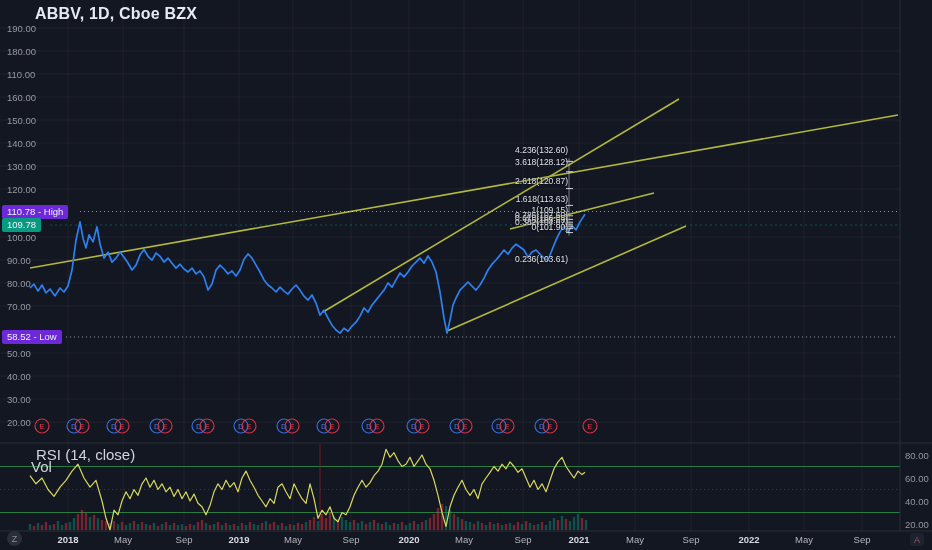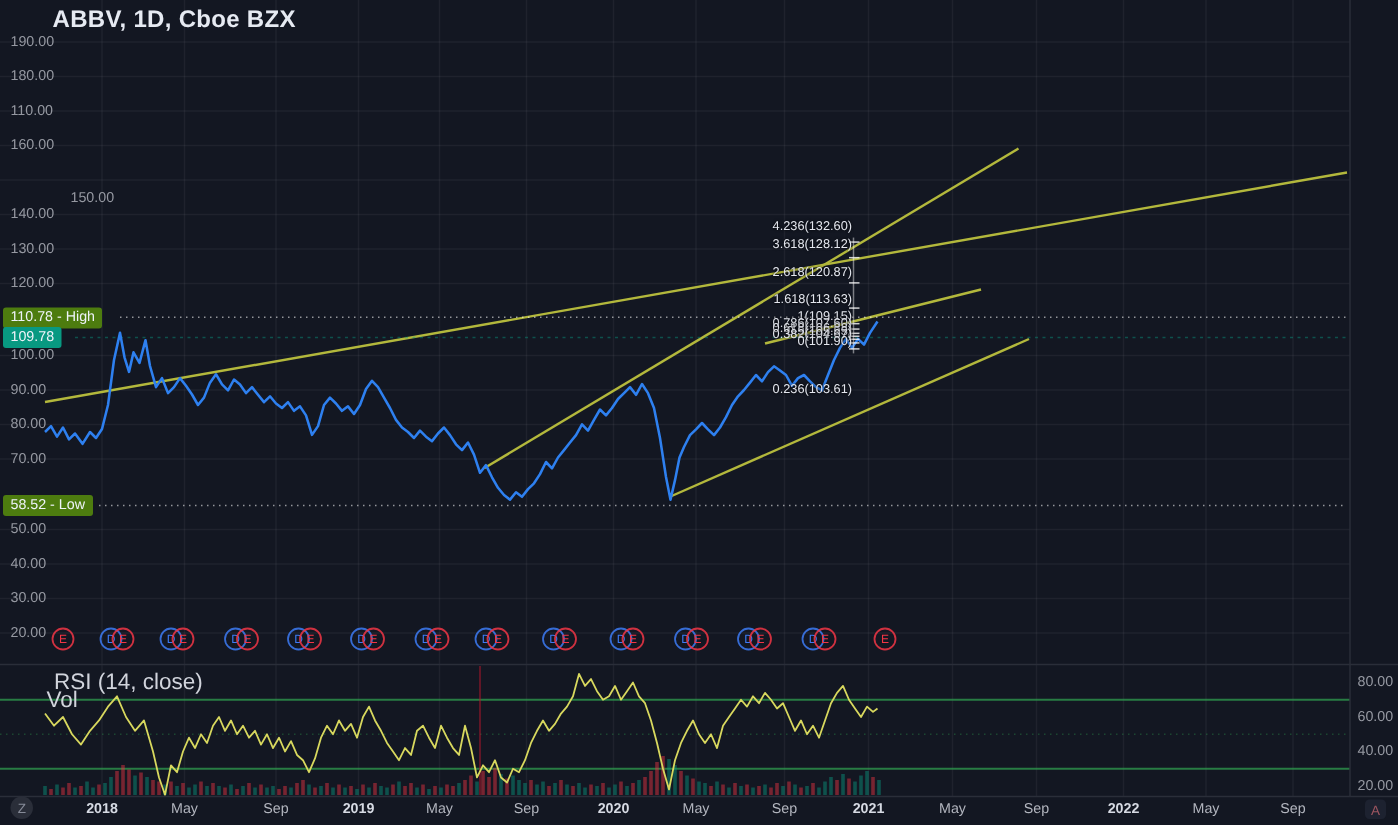--- a/index.html
+++ b/index.html
@@ -9,21 +9,21 @@
   .abs{position:absolute;}
   #symbol-title{left:35px;top:5px;font-size:16px;font-weight:700;color:#e6eaf2;letter-spacing:.2px;}
   .pricelab{position:absolute;left:7px;font-size:9.5px;color:#9598a1;transform:translateY(-50%);}
   .rsilab{position:absolute;left:905px;font-size:9.5px;color:#9598a1;transform:translateY(-50%);}
   .timelab{position:absolute;top:534px;font-size:9.5px;color:#b2b5be;transform:translateX(-50%);}
   .timelab.year{color:#d6dae3;font-weight:700;}
   .fiblab{position:absolute;font-size:8.5px;color:#e3e6ee;transform:translate(-100%,-50%);white-space:nowrap;
           text-shadow:0 0 2px #000;}
   .pxbox{position:absolute;left:2px;transform:translateY(-50%);font-size:9.5px;color:#eef3f9;
          padding:1px 5px 2px 5px;border-radius:2px;white-space:nowrap;}
-  #high-label,#low-label{background:#4d7c0f;}
+  #high-label,#low-label{background:#6d28d9;}
   #current-label{background:#089981;}
   #rsi-title{left:36px;top:446px;font-size:15px;color:#d1d4dc;}
   #vol-title{left:31px;top:458px;font-size:15px;color:#d1d4dc;}
   #z-badge{left:7px;top:531px;width:15px;height:15px;border-radius:50%;background:#2a2e39;color:#868b98;
            font-size:9px;display:flex;align-items:center;justify-content:center;}
   #a-badge{left:910px;top:533px;width:14px;height:13px;border-radius:3px;color:#9d5560;background:#1d2230;
            font-size:9px;display:flex;align-items:center;justify-content:center;}
 </style>
 </head>
 <body>
@@ -311,21 +311,21 @@
       </g>
     </svg>
 
   <div class="abs" id="symbol-title">ABBV, 1D, Cboe BZX</div>
 
   <div id="price-scale">
       <div class="pricelab" style="top: 28px;">190.00</div>
       <div class="pricelab" style="top: 51px;">180.00</div>
       <div class="pricelab" style="top: 74px;">110.00</div>
       <div class="pricelab" style="top: 97px;">160.00</div>
-      <div class="pricelab" style="top: 132px; margin-left: 40px;">150.00</div>
+      <div class="pricelab" style="top: 120px;">150.00</div>
       <div class="pricelab" style="top: 143px;">140.00</div>
       <div class="pricelab" style="top: 166px;">130.00</div>
       <div class="pricelab" style="top: 189px;">120.00</div>
       <div class="pricelab" style="top: 237px;">100.00</div>
       <div class="pricelab" style="top: 260px;">90.00</div>
       <div class="pricelab" style="top: 283px;">80.00</div>
       <div class="pricelab" style="top: 306px;">70.00</div>
       <div class="pricelab" style="top: 353px;">50.00</div>
       <div class="pricelab" style="top: 376px;">40.00</div>
       <div class="pricelab" style="top: 399px;">30.00</div>

